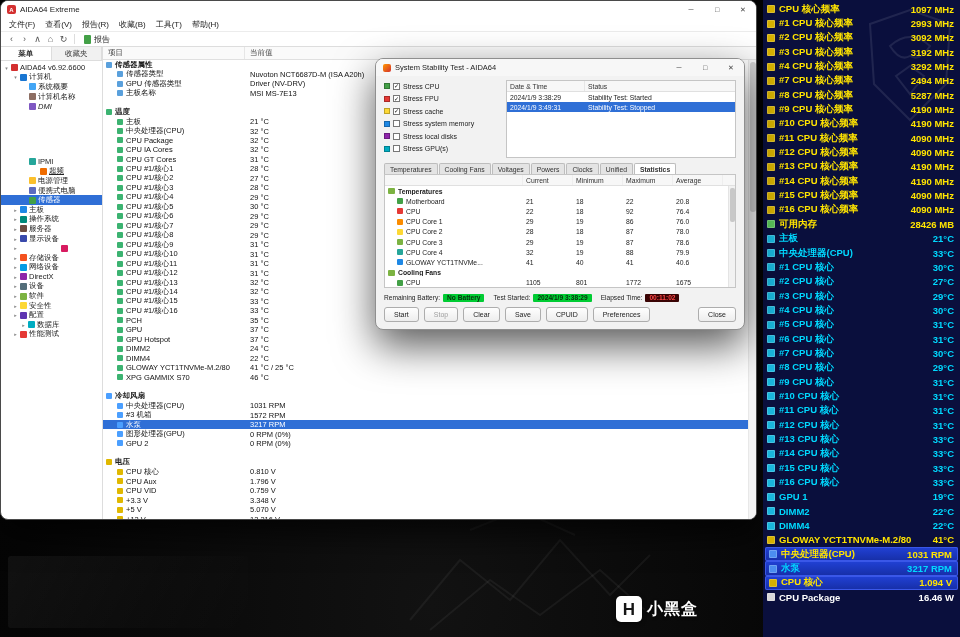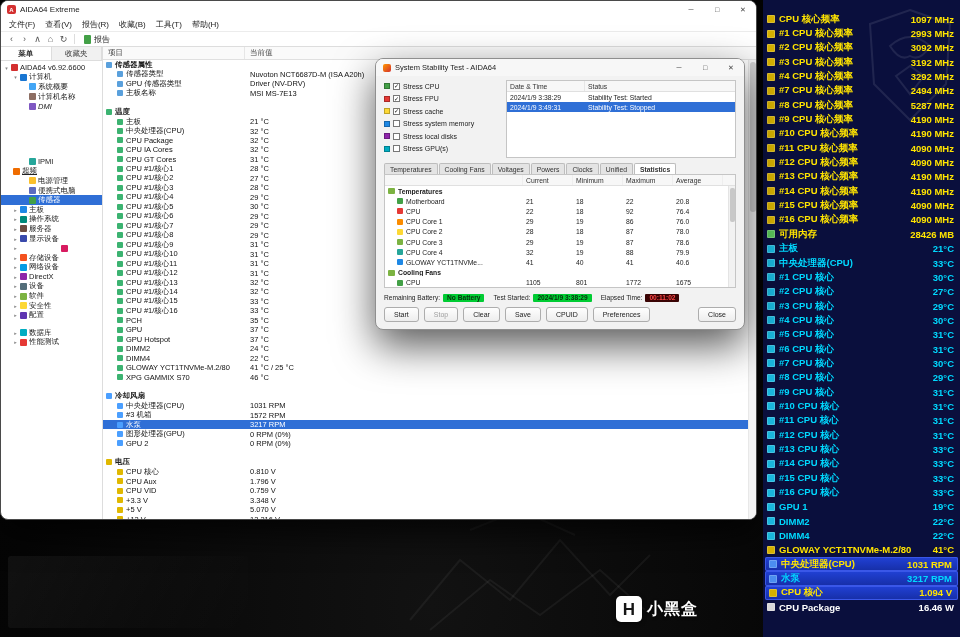--- a/index.html
+++ b/index.html
@@ -103,21 +103,21 @@
   .badge.red{background:#3a0404;color:#ff4747;}
   .sst-buttons{display:flex;align-items:center;gap:5px;padding:3px 8px 7px;flex:none;}
   .dbtn{height:15px;padding:0 9px;font-size:7px;color:#222;background:linear-gradient(#fefefe,#ededed);
     border:1px solid #adadad;border-radius:3px;font-family:inherit;}
   .dbtn.dis{color:#9e9e9e;}
   .dbtn.close{margin-left:auto;}
 
   
   #sensor-panel{position:absolute;left:763px;top:0;width:197px;height:637px;background:#0a0f3d;
     overflow:hidden;z-index:2;}
-  .panel-rows{position:relative;padding-top:12px;z-index:2;}
+  .panel-rows{position:relative;padding-top:2px;z-index:2;}
   .prow{height:14.35px;display:flex;align-items:center;gap:4px;padding:0 6px 0 4px;
     font-size:9.5px;font-weight:bold;white-space:nowrap;}
   .prow .plabel{flex:1;overflow:hidden;}
   .prow .pvalue{flex:none;}
   .cl-y{color:#ffe400;}
   .cl-c{color:#00d9ff;}
   .cl-w{color:#ffffff;}
   .picon{width:8px;height:8px;border-radius:1px;flex:none;box-shadow:inset 0 0 0 1px rgba(255,255,255,.2);}
   .prow.bar{background:linear-gradient(#2141d6,#162ea6);border-radius:2px;margin:0 2px;
     box-shadow:inset 0 0 0 1px #3a57e8;}
@@ -206,21 +206,21 @@
             <div class="tree-row" style="padding-left: 21px; font-style: italic;">
               <span class="tw"></span>
               <span class="ticon" style="background: rgb(126, 87, 194);"></span>
               <span class="tlabel">DMI</span>
             </div>
             <div class="tree-row" style="padding-left: 21px; margin-top: 46px;">
               <span class="tw"></span>
               <span class="ticon" style="background: rgb(38, 166, 154);"></span>
               <span class="tlabel">IPMI</span>
             </div>
-            <div class="tree-row" style="padding-left: 5px; text-decoration: underline;">
+            <div class="tree-row" style="padding-left: 32px; text-decoration: underline;">
               <span class="tw"></span>
               <span class="ticon" style="background: rgb(239, 108, 0);"></span>
               <span class="tlabel">超频</span>
             </div>
             <div class="tree-row" style="padding-left: 21px;">
               <span class="tw"></span>
               <span class="ticon" style="background: rgb(251, 192, 45);"></span>
               <span class="tlabel">电源管理</span>
             </div>
             <div class="tree-row" style="padding-left: 21px;">
@@ -286,21 +286,21 @@
             <div class="tree-row" style="padding-left: 12px;">
               <span class="tw">▸</span>
               <span class="ticon" style="background: rgb(253, 216, 53);"></span>
               <span class="tlabel">安全性</span>
             </div>
             <div class="tree-row" style="padding-left: 12px;">
               <span class="tw">▸</span>
               <span class="ticon" style="background: rgb(94, 53, 177);"></span>
               <span class="tlabel">配置</span>
             </div>
-            <div class="tree-row" style="padding-left: 12px; margin-top: 8px;">
+            <div class="tree-row" style="padding-left: 20px;">
               <span class="tw">▸</span>
               <span class="ticon" style="background: rgb(0, 172, 193);"></span>
               <span class="tlabel">数据库</span>
             </div>
             <div class="tree-row" style="padding-left: 12px;">
               <span class="tw">▸</span>
               <span class="ticon" style="background: rgb(229, 57, 53);"></span>
               <span class="tlabel">性能测试</span>
             </div>
           </div>

